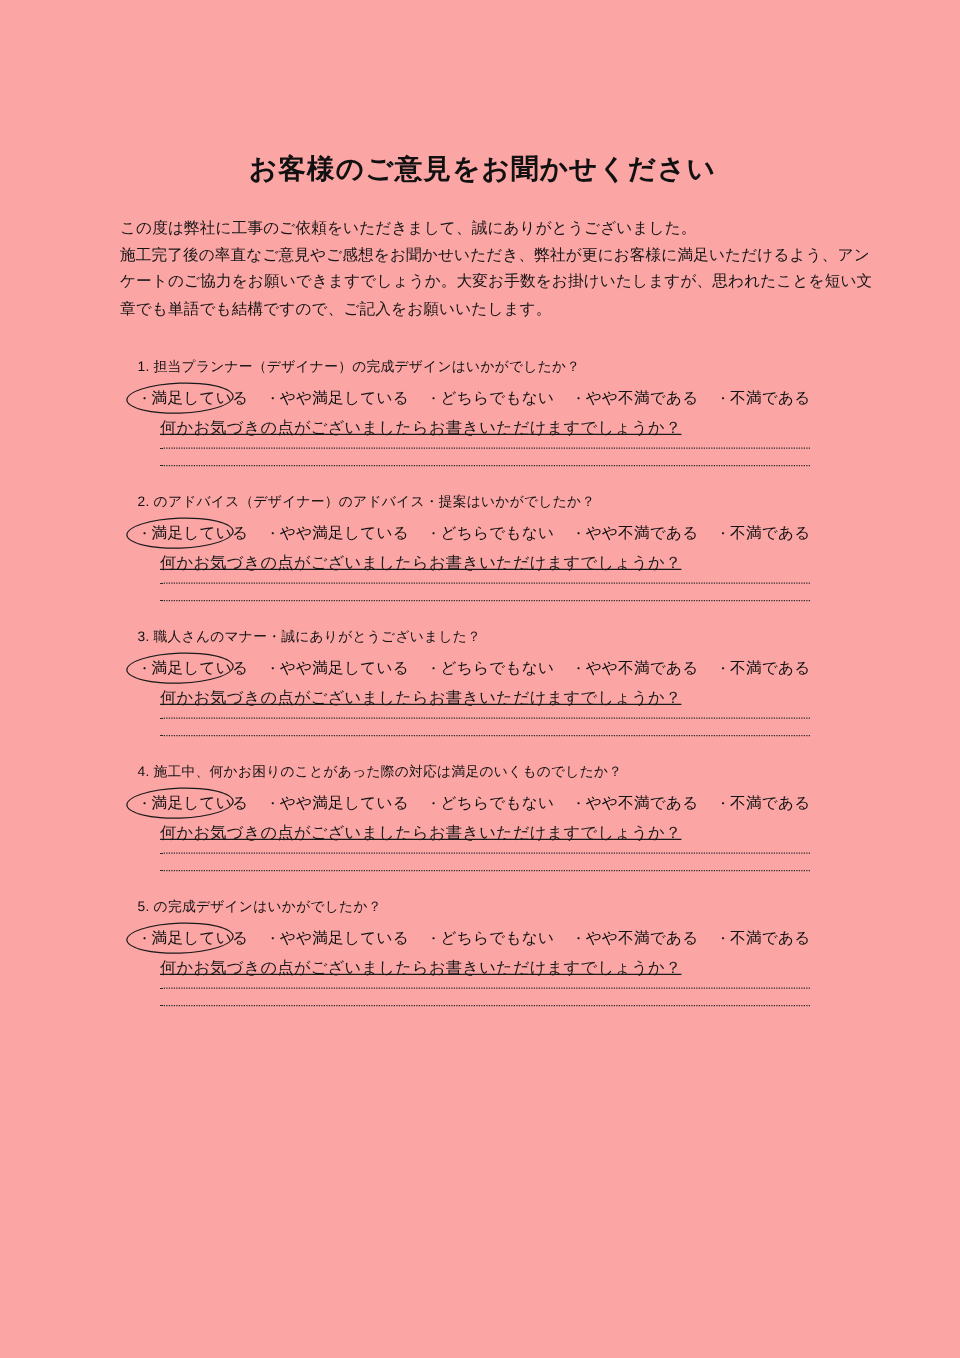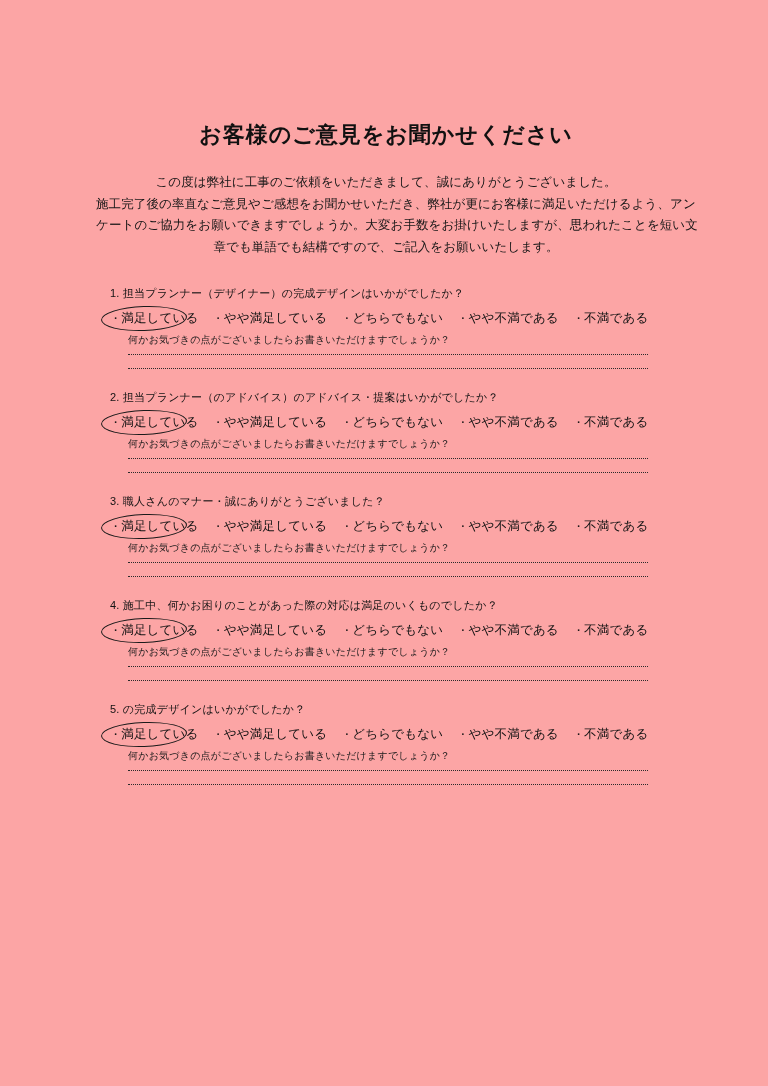--- a/index.html
+++ b/index.html
@@ -43,21 +43,20 @@
   }
   .intro {
     font-size: 12.5px;
     line-height: 1.72;
     color: #161616;
     margin: 0 0 28px 0;
     letter-spacing: 0.1px;
   }
   .intro div {
     white-space: nowrap;
-    text-align: center;
   }
   .q-block {
     margin-bottom: 21px;
   }
   .q-title {
     font-size: 11px;
     color: #121212;
     margin: 0 0 9px 14px;
     letter-spacing: 0.2px;
     white-space: nowrap;
@@ -86,25 +85,26 @@
     top: -4px;
     width: 86px;
     height: 25px;
     border: 1.4px solid #1a1a1a;
     border-radius: 50% / 50%;
     transform: rotate(-2deg);
     box-sizing: border-box;
     pointer-events: none;
   }
   .subq {
-    font-size: 10px;
+    font-size: 13px;
     color: #1a1a1a;
     margin: 0 0 7px 32px;
     letter-spacing: 0.2px;
     white-space: nowrap;
+    text-decoration: underline;
   }
   .write-lines {
     margin-left: 32px;
   }
   .dline {
     height: 0;
     border-top: 1.6px dotted #2a2a2a;
     margin-bottom: 13px;
     width: 520px;
   }
@@ -140,21 +140,21 @@
         <div class="subq">何かお気づきの点がございましたらお書きいただけますでしょうか？</div>
         <div class="write-lines">
           <div class="dline"></div>
           <div class="dline"></div>
         </div>
       </div>
 
       <div class="q-block">
         <div class="q-title">
           <span>2.</span>
-          <span>担当プランナー（のアドバイス）のアドバイス・提案はいかがでしたか？</span>
+          <span>のアドバイス（デザイナー）のアドバイス・提案はいかがでしたか？</span>
         </div>
         <div class="options">
           <span class="circle-mark"></span>
           <span class="opt"><span class="dot">・</span><span>満足している</span></span><span class="opt"><span class="dot">・</span><span>やや満足している</span></span><span class="opt"><span class="dot">・</span><span>どちらでもない</span></span><span class="opt"><span class="dot">・</span><span>やや不満である</span></span><span class="opt"><span class="dot">・</span><span>不満である</span></span>
         </div>
         <div class="subq">何かお気づきの点がございましたらお書きいただけますでしょうか？</div>
         <div class="write-lines">
           <div class="dline"></div>
           <div class="dline"></div>
         </div>

